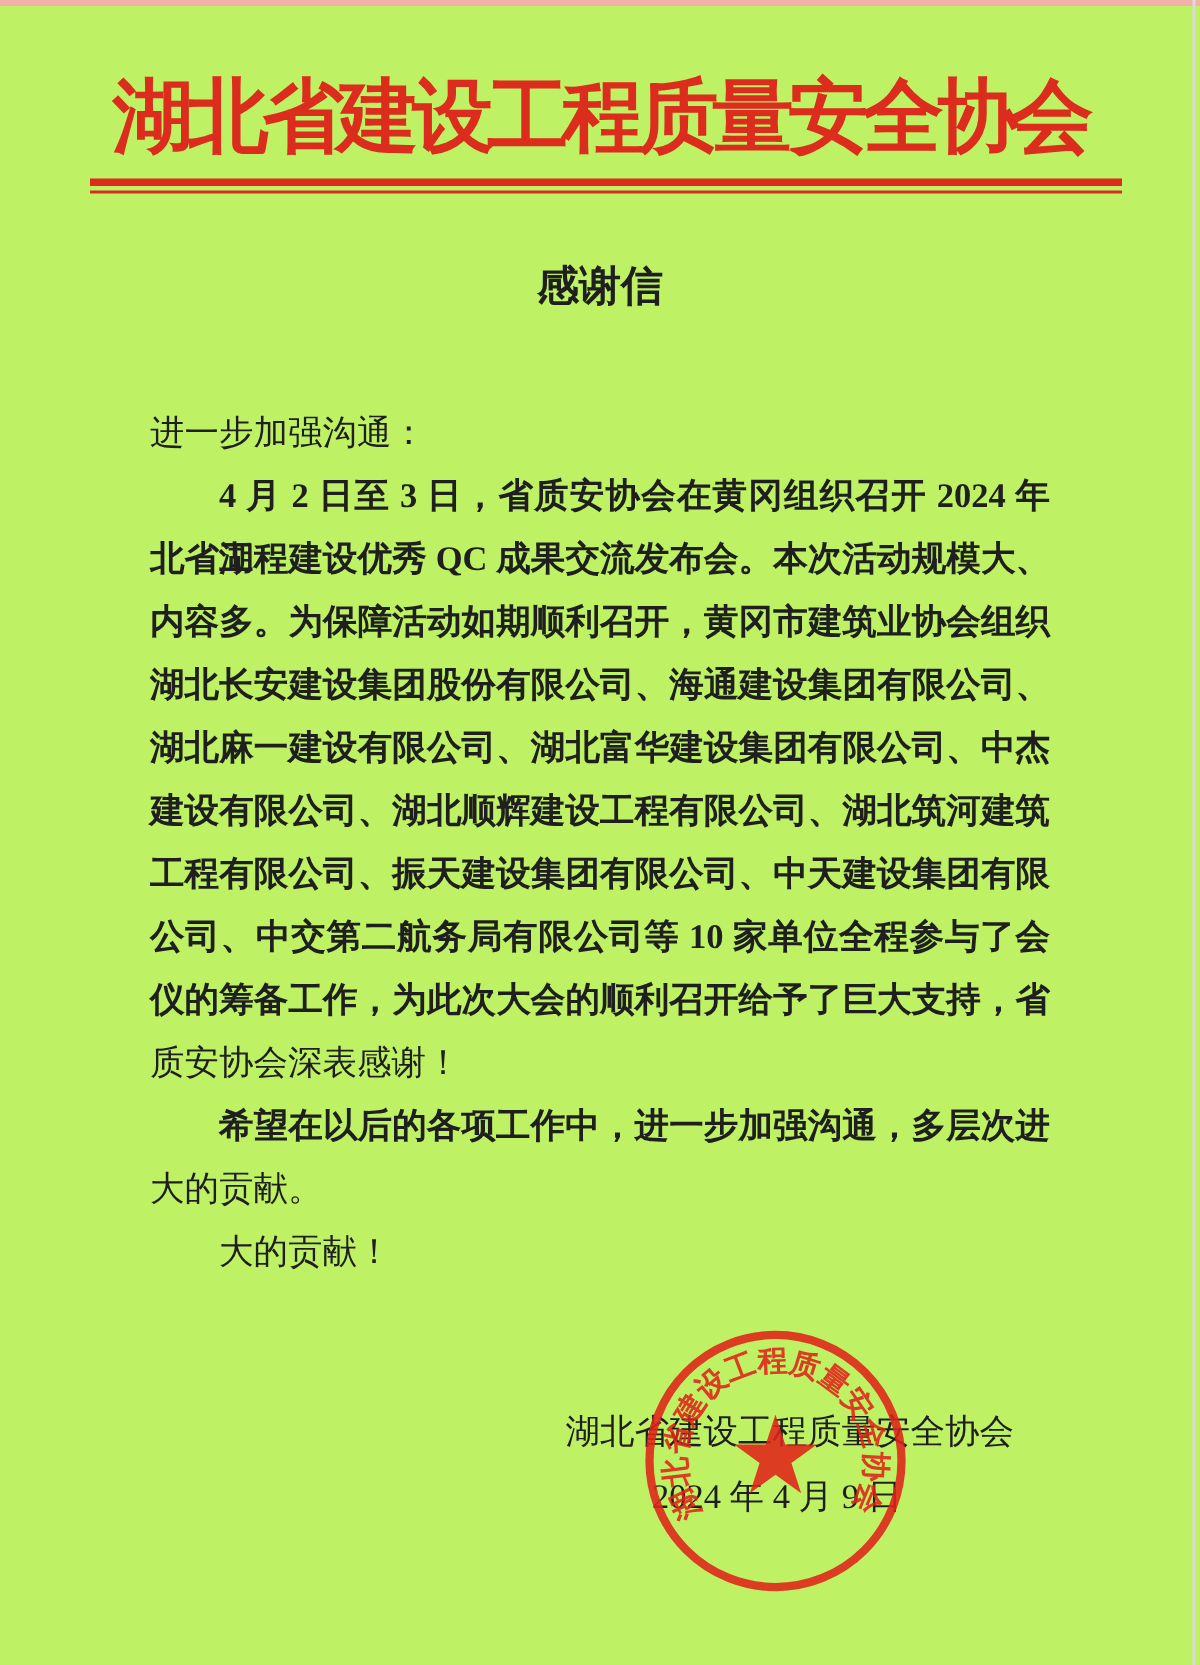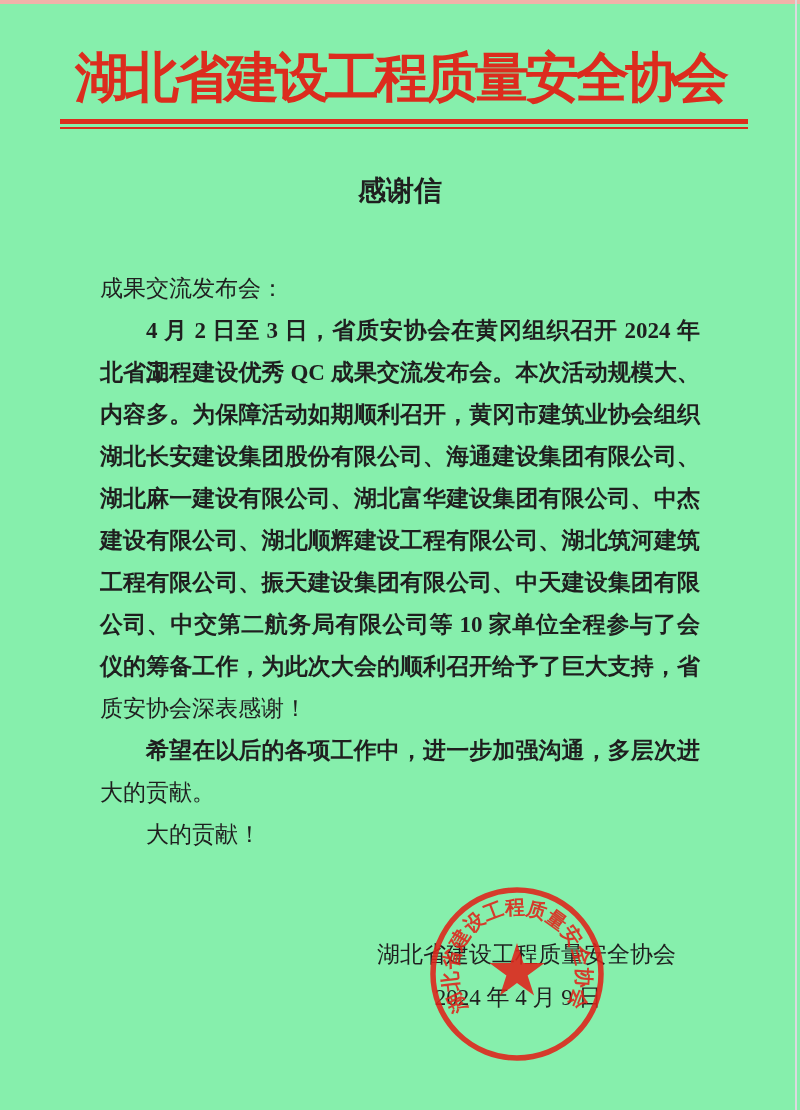--- a/index.html
+++ b/index.html
@@ -7,21 +7,21 @@
     --seal_red: #e0231a;
     --ink: #1f1f1f;
     --edge_pink: #f2b2a9;
     --edge_gray: #dadade;
   }
   html, body { margin: 0; padding: 0; background: #ffffff; }
   .page {
     position: relative;
     width: 800px;
     height: 1110px;
-    background: #86efac;
+    background: #bef264;
     overflow: hidden;
     font-family: "Liberation Serif", serif;
   }
   .top-strip {
     position: absolute; top: 0; left: 0;
     width: 100%; height: 4px;
     background: var(--edge_pink);
   }
   .right-edge {
     position: absolute; top: 0; right: 3px;
@@ -99,21 +99,21 @@
   <div class="right-edge"></div>
 
   <div class="org-title">湖北省建设工程质量安全协会</div>
 
   <div class="rule rule-thick"></div>
   <div class="rule rule-thin"></div>
 
   <h2 class="letter-title">感谢信</h2>
 
   <div class="letter-body" id="letter-body">
-      <div class="line">成果交流发布会：</div>
+      <div class="line">进一步加强沟通：</div>
       <div class="line j ind">4 月 2 日至 3 日，省质安协会在黄冈组织召开 2024 年湖</div>
       <div class="line j">北省工程建设优秀 QC 成果交流发布会。本次活动规模大、</div>
       <div class="line j">内容多。为保障活动如期顺利召开，黄冈市建筑业协会组织</div>
       <div class="line j">湖北长安建设集团股份有限公司、海通建设集团有限公司、</div>
       <div class="line j">湖北麻一建设有限公司、湖北富华建设集团有限公司、中杰</div>
       <div class="line j">建设有限公司、湖北顺辉建设工程有限公司、湖北筑河建筑</div>
       <div class="line j">工程有限公司、振天建设集团有限公司、中天建设集团有限</div>
       <div class="line j">公司、中交第二航务局有限公司等 10 家单位全程参与了会</div>
       <div class="line j">仪的筹备工作，为此次大会的顺利召开给予了巨大支持，省</div>
       <div class="line">质安协会深表感谢！</div>

